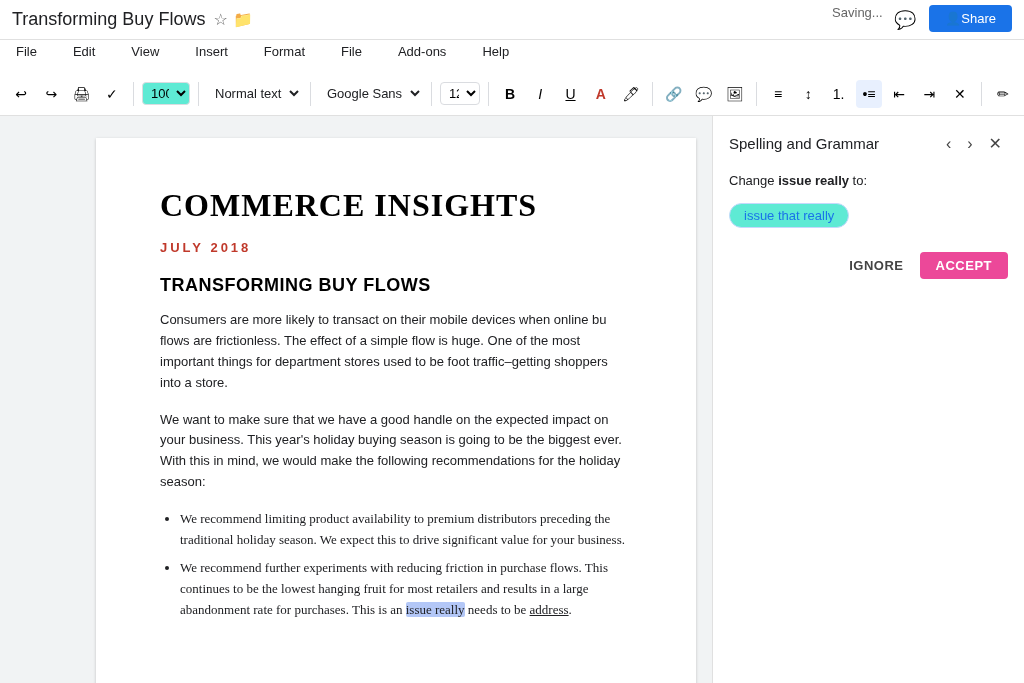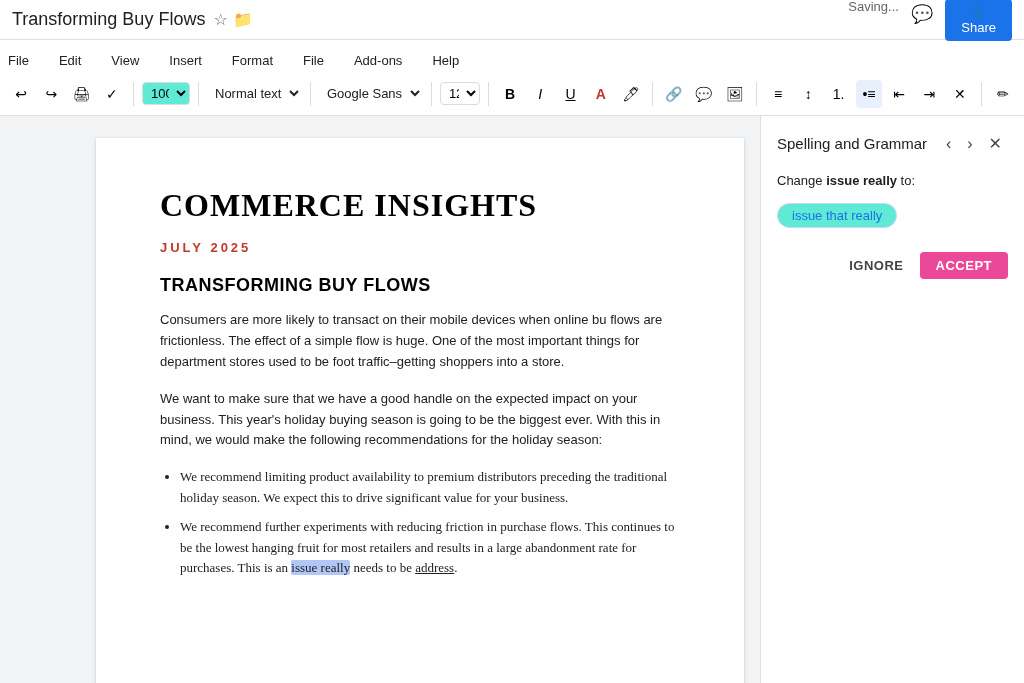--- a/index.html
+++ b/index.html
@@ -37,39 +37,38 @@
     .share-btn {
       background: #1a73e8;
       color: white;
       border: none;
       border-radius: 4px;
       padding: 6px 16px;
       font-size: 13px;
       cursor: pointer;
       display: flex;
       align-items: center;
-      flex-direction: column;
     }
     .comment-icon-btn {
       background: none;
       border: none;
       cursor: pointer;
       font-size: 18px;
       color: #444;
       padding: 4px;
     }
 
     
     .menu-bar {
       display: flex;
-      align-items: flex-end;
-      background: #fff;
-      padding: 0 0;
+      align-items: flex-start;
+      background: #fff;
+      padding: 0 8px;
       height: 32px;
-      gap: 14px;
+      gap: 20px;
     }
     .menu-item {
       font-size: 13px;
       color: #202124;
       padding: 4px 8px;
       cursor: pointer;
       border-radius: 4px;
     }
 
     
@@ -143,21 +142,21 @@
       background: #fff;
       width: 680px;
       min-height: 560px;
       padding: 48px 64px;
       box-shadow: 0 1px 3px rgba(0,0,0,0.2);
       position: relative;
     }
 
     
     .right-panel {
-      width: 264px;
+      width: 312px;
       background: #fff;
       border-left: 1px solid #e0e0e0;
       position: relative;
     }
 
     
     .doc-title-large {
       font-family: 'Georgia', serif;
       font-size: 32px;
       font-weight: 900;
@@ -374,21 +373,21 @@
 
 <div class="main-area">
 
   <div class="left-sidebar"></div>
 
   <div class="doc-area">
     <div class="doc-page">
 
       <div class="doc-title-large">Commerce Insights</div>
 
-      <div class="doc-date">JULY 2025</div>
+      <div class="doc-date">JULY 2018</div>
 
       <div class="doc-section-title">Transforming Buy Flows</div>
 
       <p class="doc-para">
         Consumers are more likely to transact on their mobile devices when online bu flows are frictionless. The effect of a simple flow is huge. One of the most important things for department stores used to be foot traffic–getting shoppers into a store.
       </p>
 
       <p class="doc-para">
         We want to make sure that we have a good handle on the expected impact on your business. This year's holiday buying season is going to be the biggest ever. With this in mind, we would make the following recommendations for the holiday season:
       </p>

